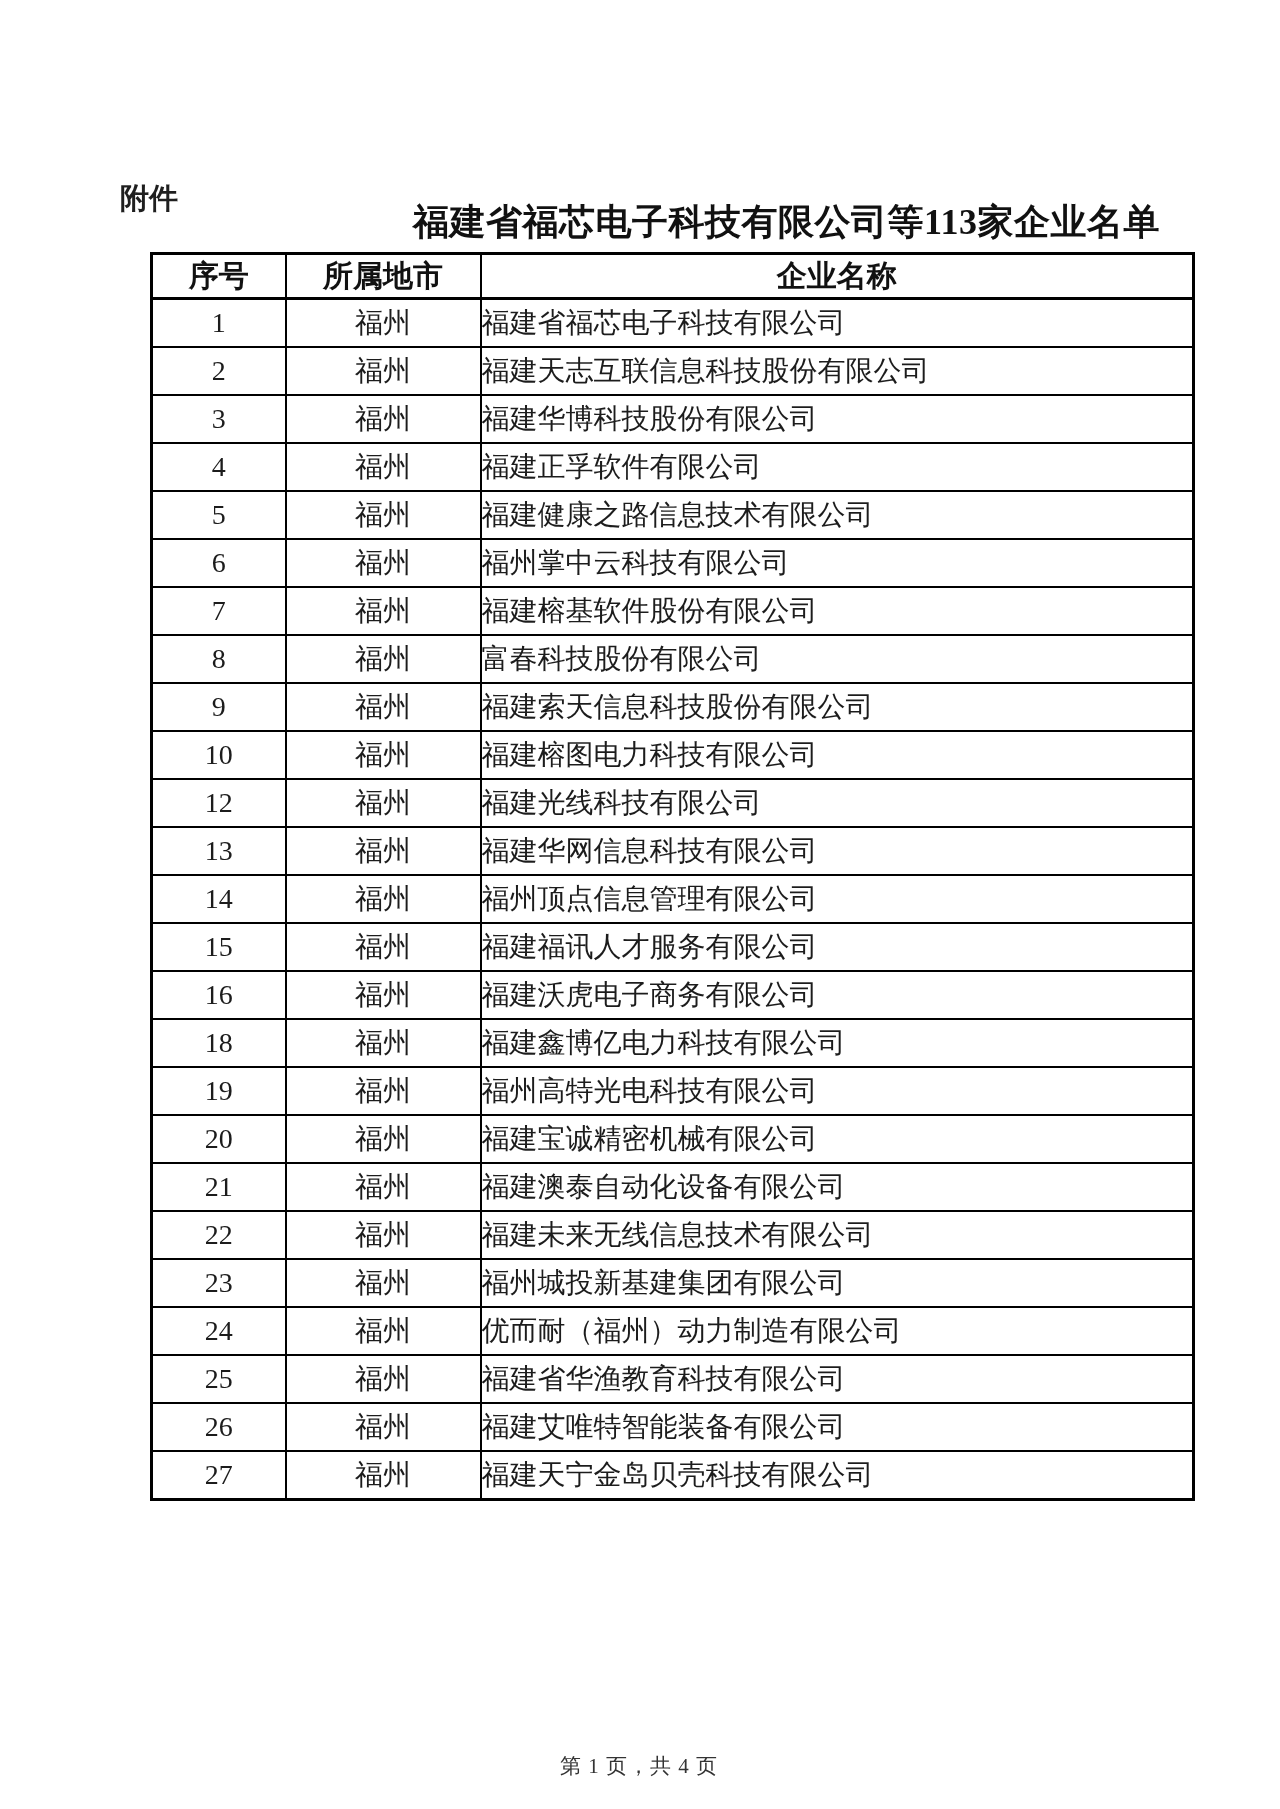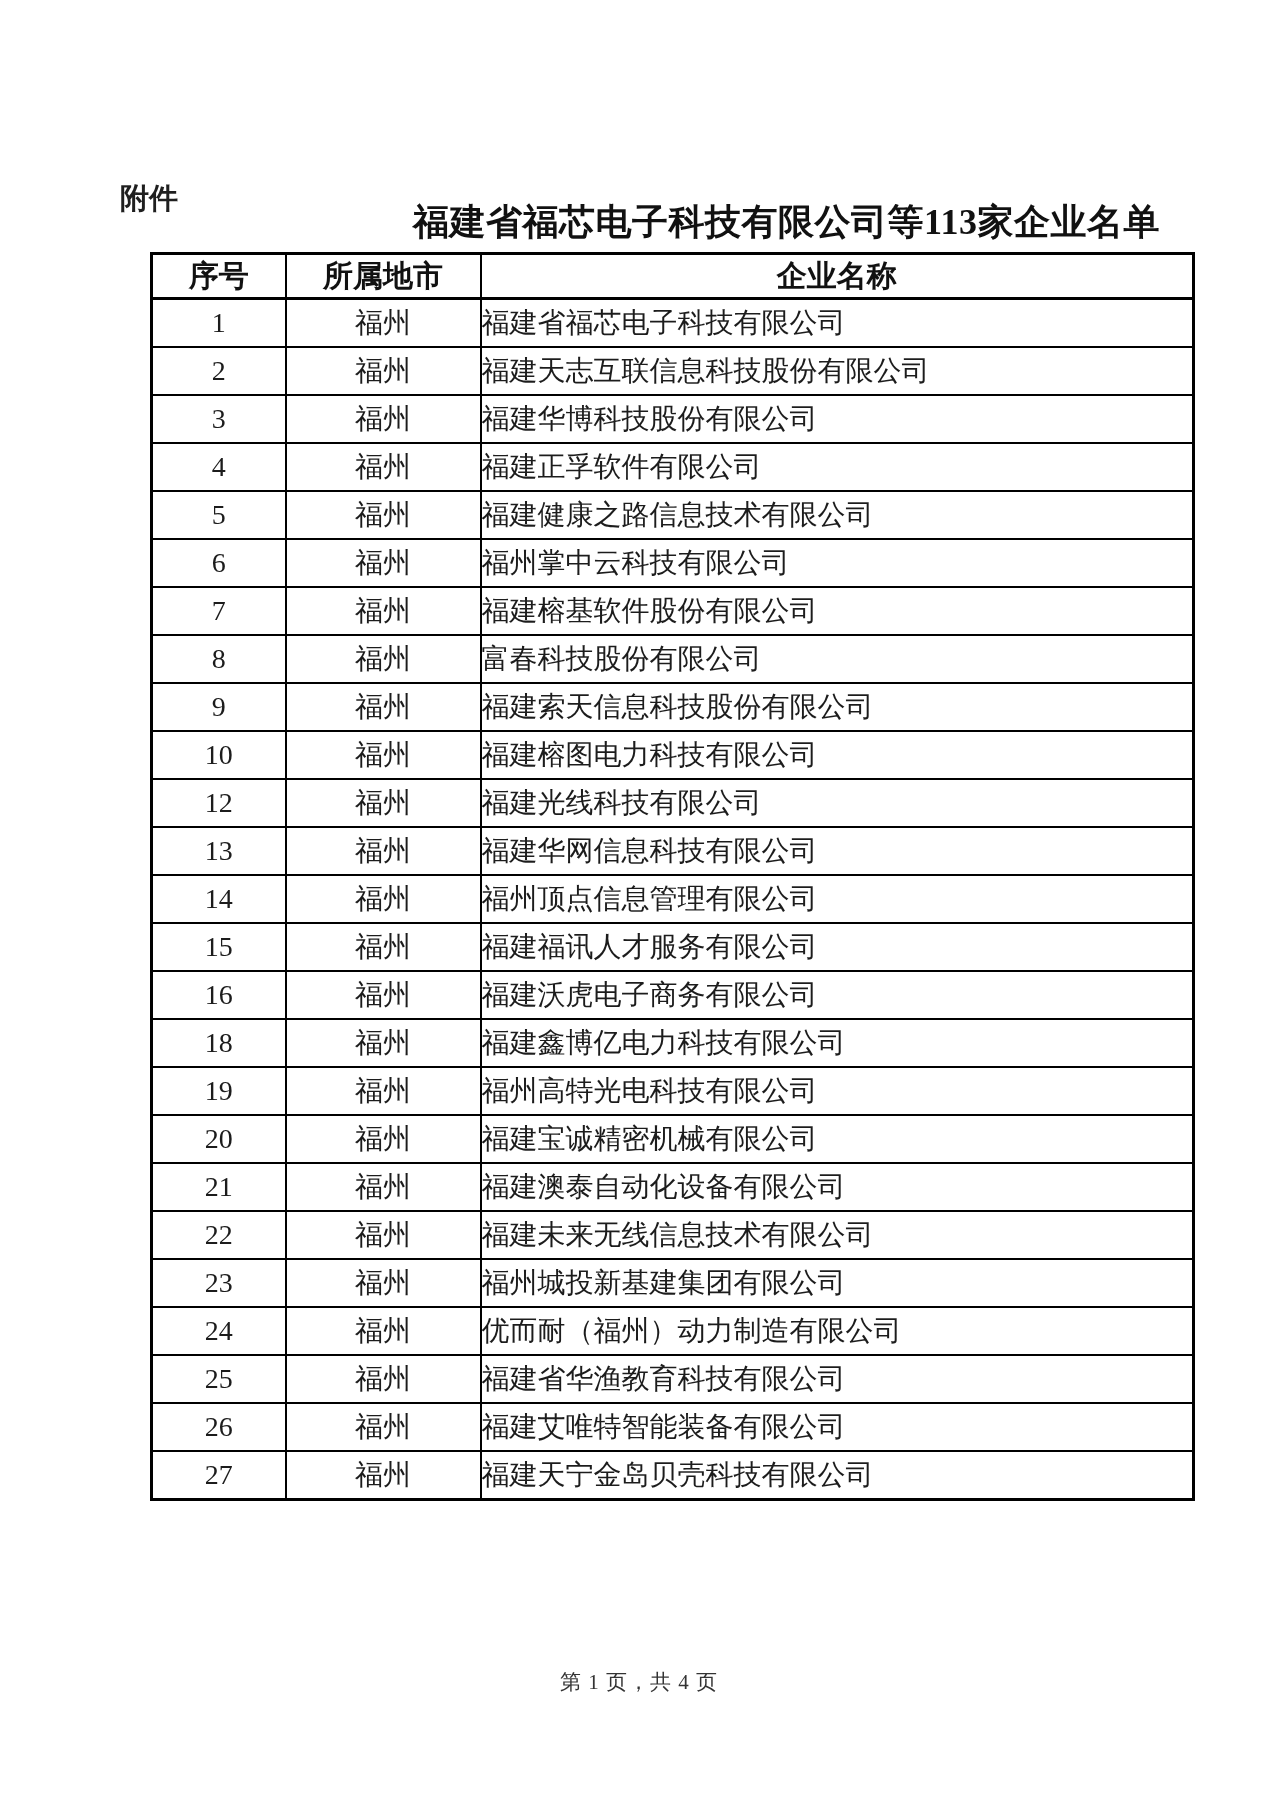--- a/index.html
+++ b/index.html
@@ -67,21 +67,21 @@
     height: 46px;
     font-size: 28px;
     color: #1c1c1c;
     background: #fff;
   }
   td.cell-no, td.cell-city { text-align: center; }
   td.cell-company { text-align: left; }
   .page-footer {
     position: absolute;
     left: 118px;
-    top: 1668px;
+    top: 1752px;
     width: 1042px;
     text-align: center;
     font-size: 21px;
     color: #333;
     letter-spacing: 1px;
   }
 </style>
 </head>
 <body>
 

